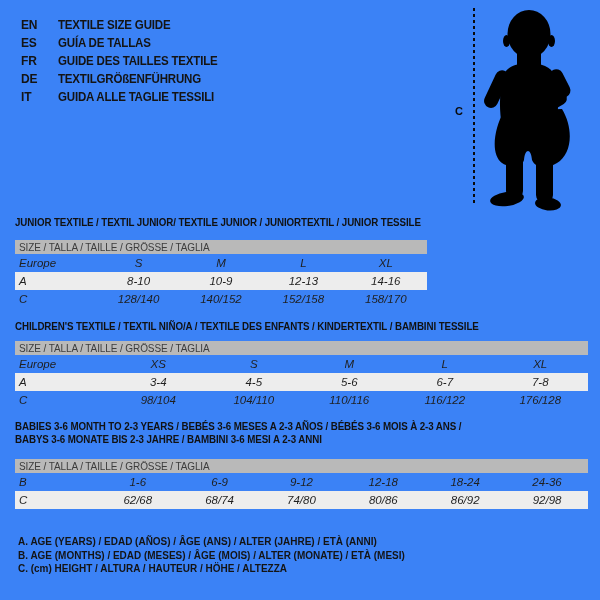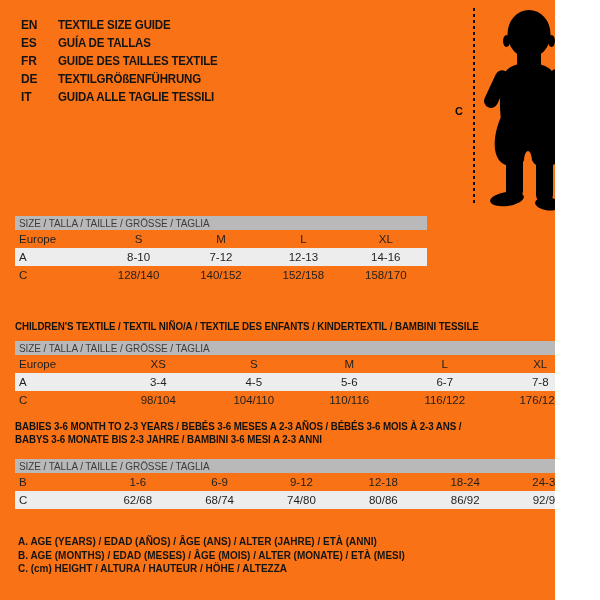--- a/index.html
+++ b/index.html
@@ -1,22 +1,22 @@
 <!DOCTYPE html>
 <html><head>
 <meta charset="utf-8">
 <style>
   * { margin: 0; padding: 0; box-sizing: border-box; }
   html, body { background: #fff; }
   body { font-family: "Liberation Sans", sans-serif; }
   .page {
     position: relative;
-    width: 555px;
+    width: 600px;
     height: 600px;
-    background: #f97316;
+    background: #3b82f6;
     overflow: hidden;
     color: #1c1c1c;
   }
 
   
   .lang-block { position: absolute; left: 21px; top: 16px; }
   .lang-row { display: flex; height: 18px; line-height: 18px; }
   .lang-code {
     width: 37px; font-size: 12px; font-weight: bold; color: #141414;
     letter-spacing: -0.2px;
@@ -50,21 +50,21 @@
   }
   table.size-table { border-collapse: collapse; table-layout: fixed; }
   table.size-table th {
     background: #b9b9b9; color: #3c3c3c;
     font-size: 10px; font-weight: normal;
     text-align: left; height: 14px; padding: 0 0 0 4px;
     letter-spacing: -0.1px; white-space: nowrap;
   }
   table.size-table td {
     font-size: 11.5px; color: #1f1f1f; height: 18px;
-    text-align: center; white-space: nowrap;
+    text-align: center; white-space: nowrap; font-style: italic;
   }
   table.size-table td.row-label { text-align: left; padding-left: 4px; }
   table.size-table tbody tr:nth-child(even) td { background: #ededed; }
 
   
   .footnotes { position: absolute; left: 18px; top: 535px; }
   .footnote {
     font-size: 10.5px; font-weight: bold; color: #141414;
     line-height: 13.5px; white-space: nowrap;
     transform: scaleX(0.95); transform-origin: 0 0;
@@ -124,38 +124,41 @@
         <rect x="26" y="138" width="17" height="54" rx="8"></rect>
         <rect x="56" y="138" width="17" height="58" rx="8"></rect>
 
         <ellipse cx="27" cy="192" rx="17" ry="7" transform="rotate(-8 27 192)"></ellipse>
         <ellipse cx="68" cy="197" rx="13" ry="6.5" transform="rotate(6 68 197)"></ellipse>
       </g>
     </svg>
   </div>
 
   <div class="tbl-section" style="top:216px;">
+    <div class="tbl-title" style="height:24px;">
+        <div>JUNIOR TEXTILE / TEXTIL JUNIOR/ TEXTILE JUNIOR / JUNIORTEXTIL / JUNIOR TESSILE</div>
+      </div>
     <table class="size-table" style="width: 412px;">
         <thead>
           <tr>
             <th colspan="5">SIZE / TALLA / TAILLE / GRÖSSE / TAGLIA</th>
           </tr>
         </thead>
         <tbody>
           <tr>
             <td class="row-label" style="width: 65px;">Europe</td>
             <td>S</td>
             <td>M</td>
             <td>L</td>
             <td>XL</td>
           </tr>
           <tr>
             <td class="row-label" style="width: 65px;">A</td>
             <td>8-10</td>
-            <td>7-12</td>
+            <td>10-9</td>
             <td>12-13</td>
             <td>14-16</td>
           </tr>
           <tr>
             <td class="row-label" style="width: 65px;">C</td>
             <td>128/140</td>
             <td>140/152</td>
             <td>152/158</td>
             <td>158/170</td>
           </tr>

